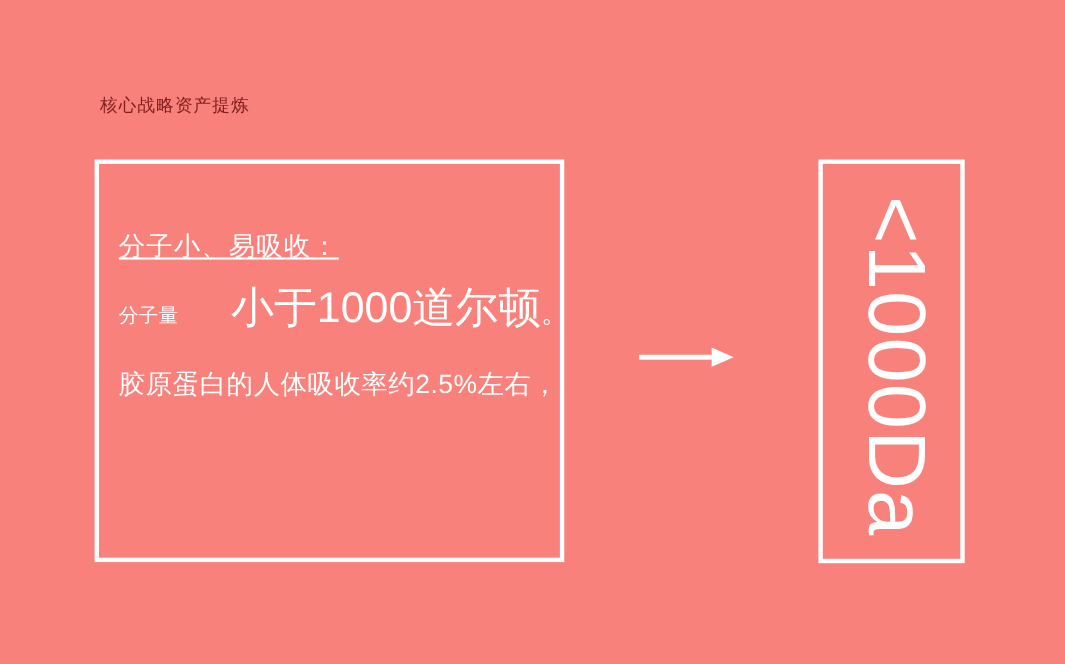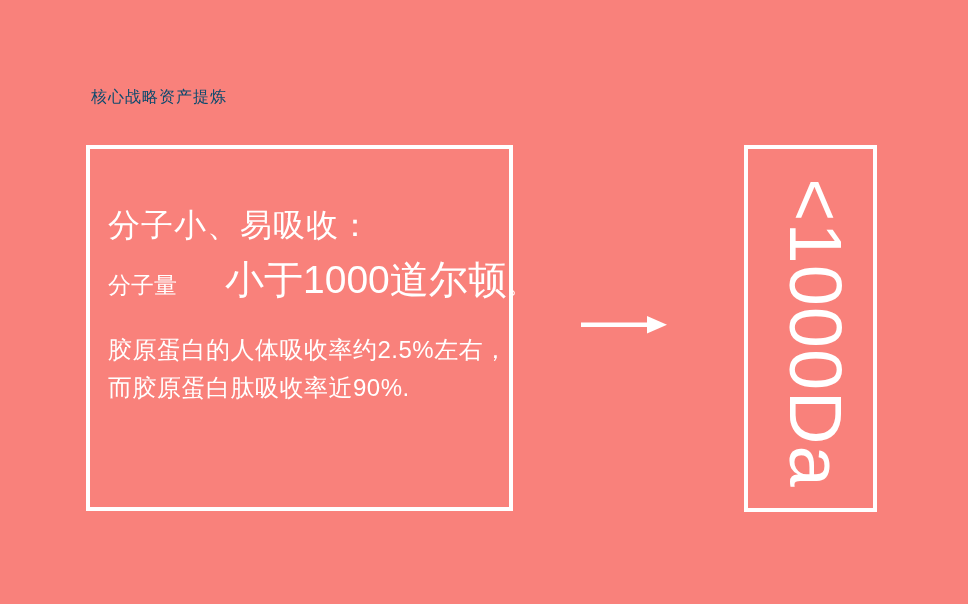--- a/index.html
+++ b/index.html
@@ -21,21 +21,21 @@
   }
 
   
   #eyebrow {
     position: absolute;
     left: 91px;
     top: 86px;
     font-size: 16px;
     line-height: 22px;
     letter-spacing: 1px;
-    color: #0c4a6e;
+    color: #7f1d1d;
     white-space: nowrap;
     font-weight: 400;
   }
 
   
   #left-panel {
     position: absolute;
     left: 86px;
     top: 145px;
     width: 427px;
@@ -46,33 +46,34 @@
 
   #panel-text {
     position: absolute;
     left: 108px;
     top: 205px;
     width: 410px;
     color: #FFFFFF;
   }
 
   .lead-line {
-    font-size: 32px;
+    font-size: 24px;
     line-height: 40px;
     letter-spacing: 1px;
     white-space: nowrap;
+    text-decoration: underline;
   }
 
   .headline-line {
     margin-top: 8px;
     white-space: nowrap;
     display: block;
   }
   .headline-small {
-    font-size: 23px;
+    font-size: 18px;
     letter-spacing: 0px;
     vertical-align: baseline;
   }
   .headline-big {
     font-size: 39px;
     letter-spacing: 0px;
     vertical-align: baseline;
     margin-left: 48px;
   }
   .headline-period {
@@ -141,21 +142,20 @@
 
   <div id="panel-text">
     <div class="lead-line">分子小、易吸收：</div>
 
     <div class="headline-line">
       <span class="headline-small">分子量</span><span class="headline-big">小于1000道尔顿</span><span class="headline-period">。</span>
     </div>
 
     <div class="body-block">
       <span class="body-line">胶原蛋白的人体吸收率约2.5%左右，</span>
-      <span class="body-line">而胶原蛋白肽吸收率近90%.</span>
     </div>
   </div>
 
   <svg id="arrow" viewBox="0 0 86 25">
     <rect x="0" y="10.5" width="70" height="4.5" fill="#FFFFFF"></rect>
     <polygon points="66,4 86,12.7 66,21.4" fill="#FFFFFF"></polygon>
   </svg>
 
   <div id="right-panel">
     <div id="right-panel-inner">

